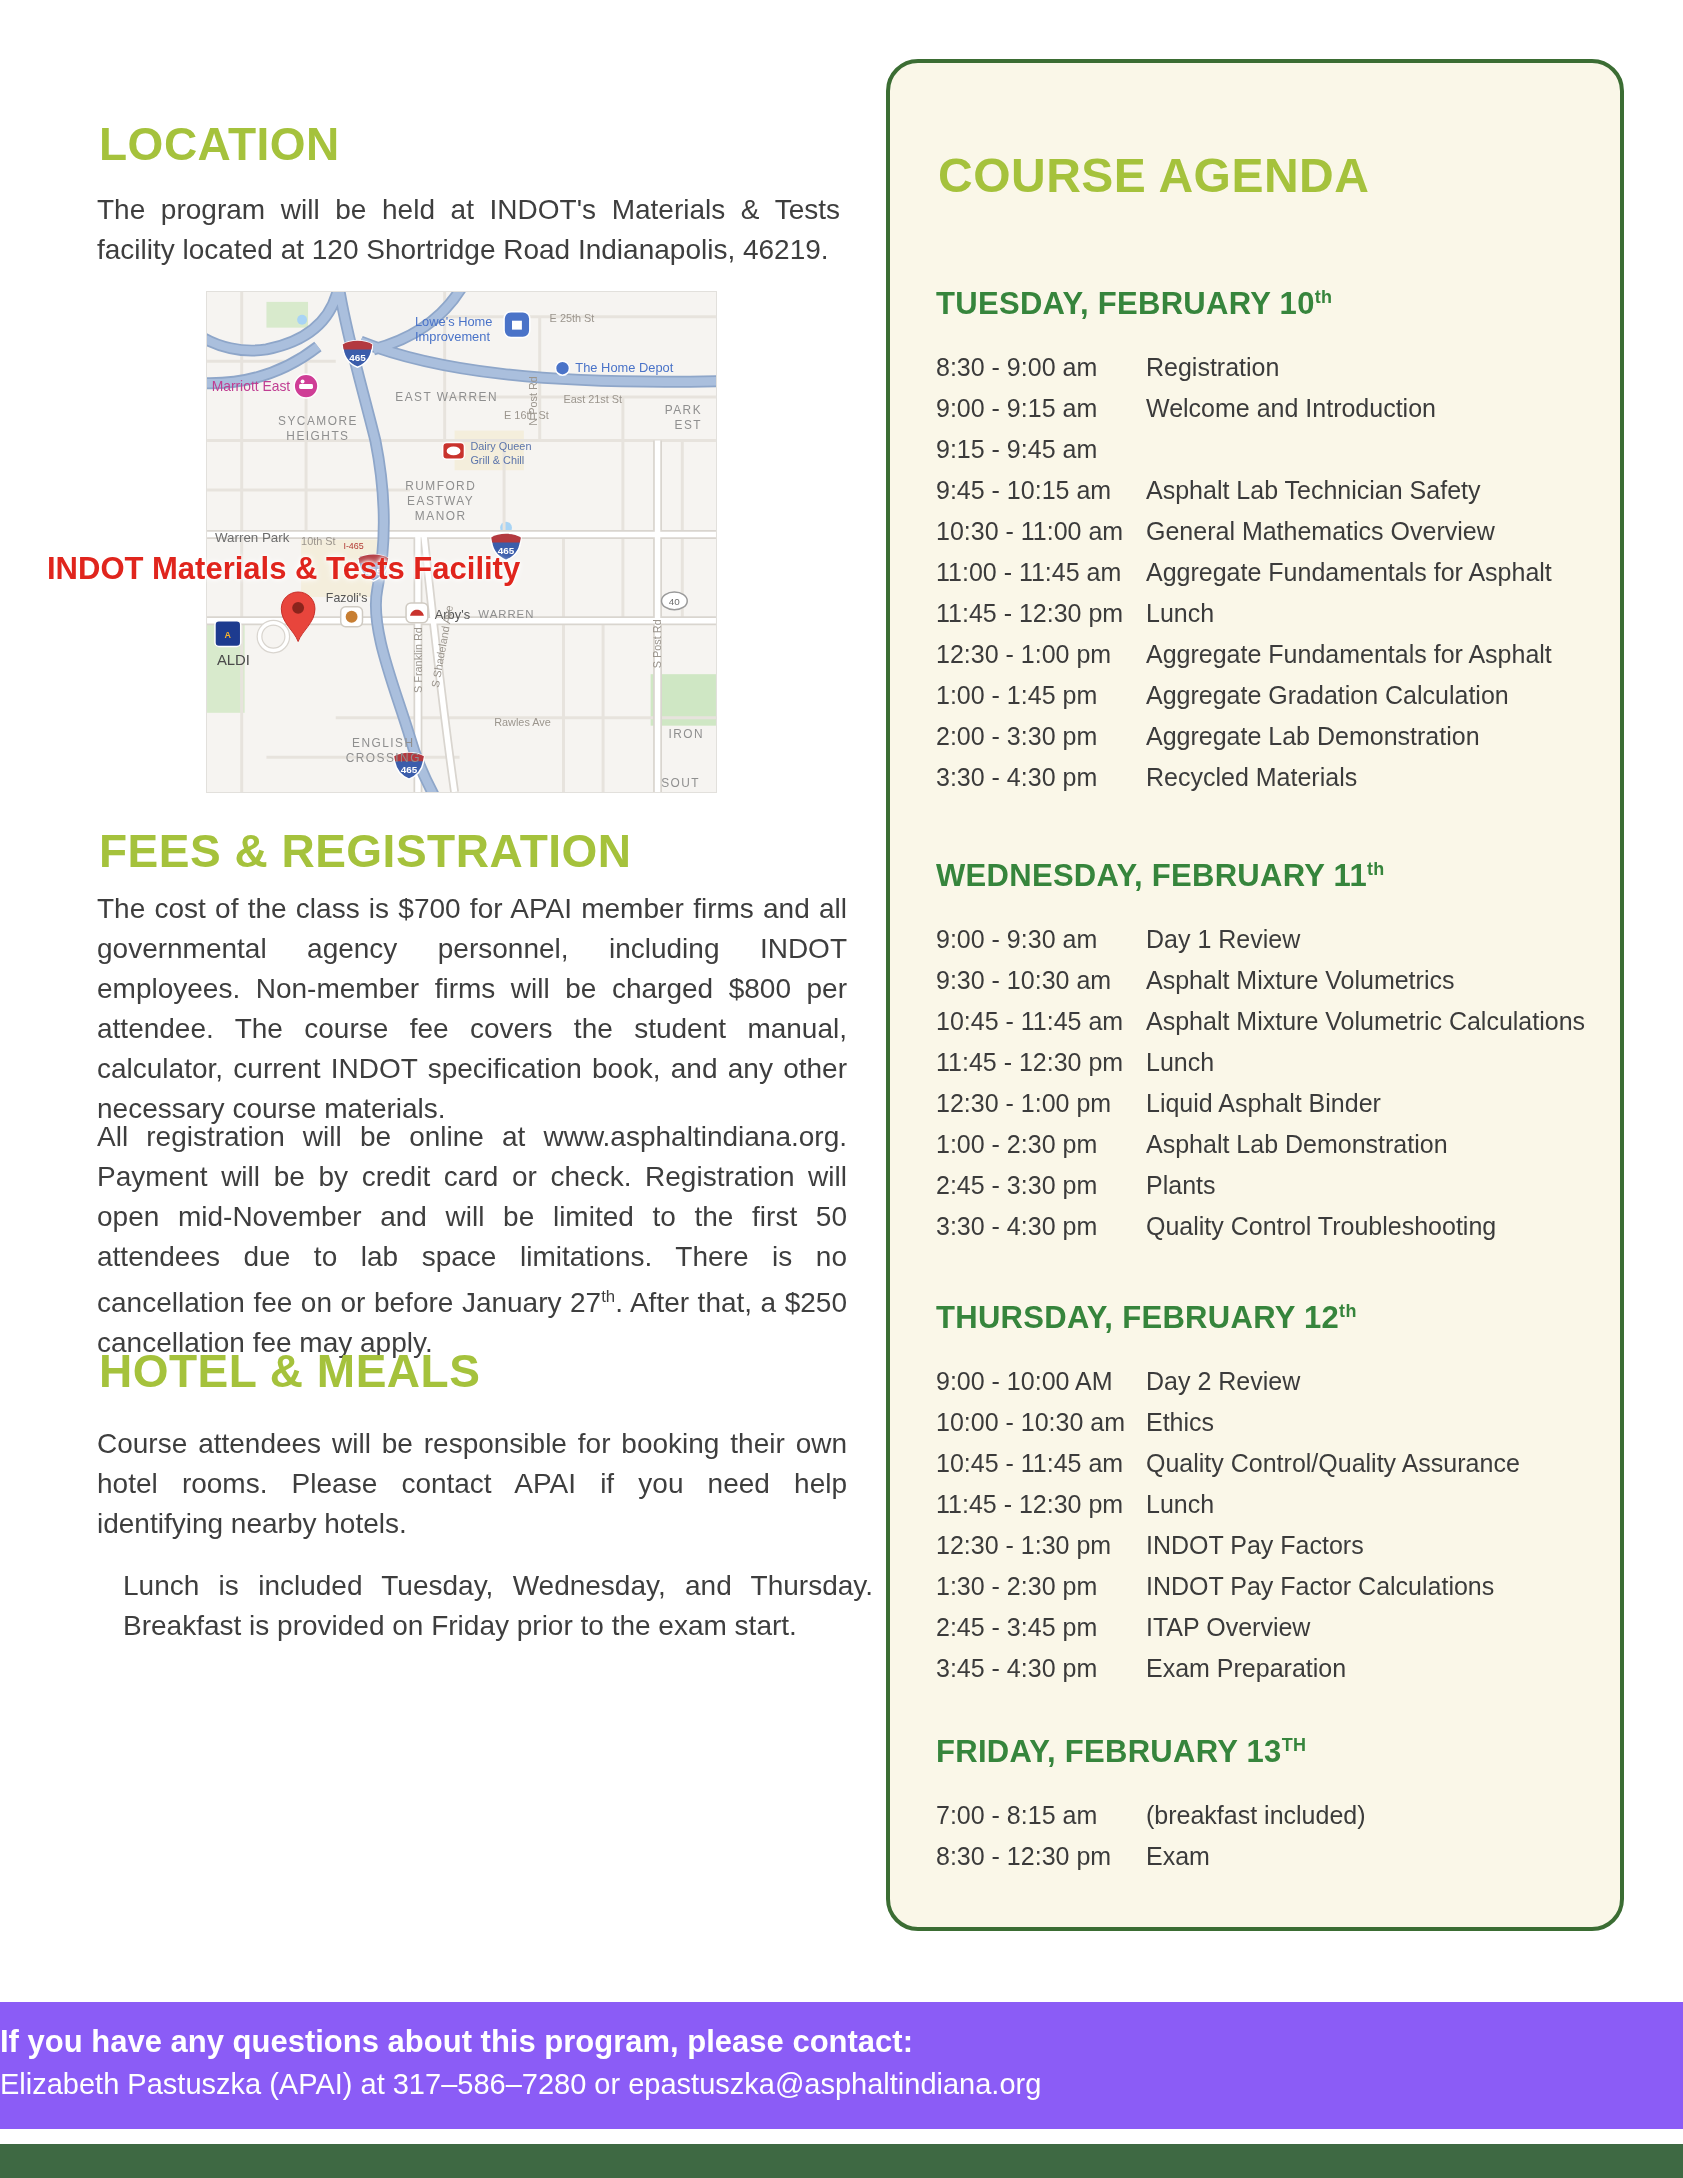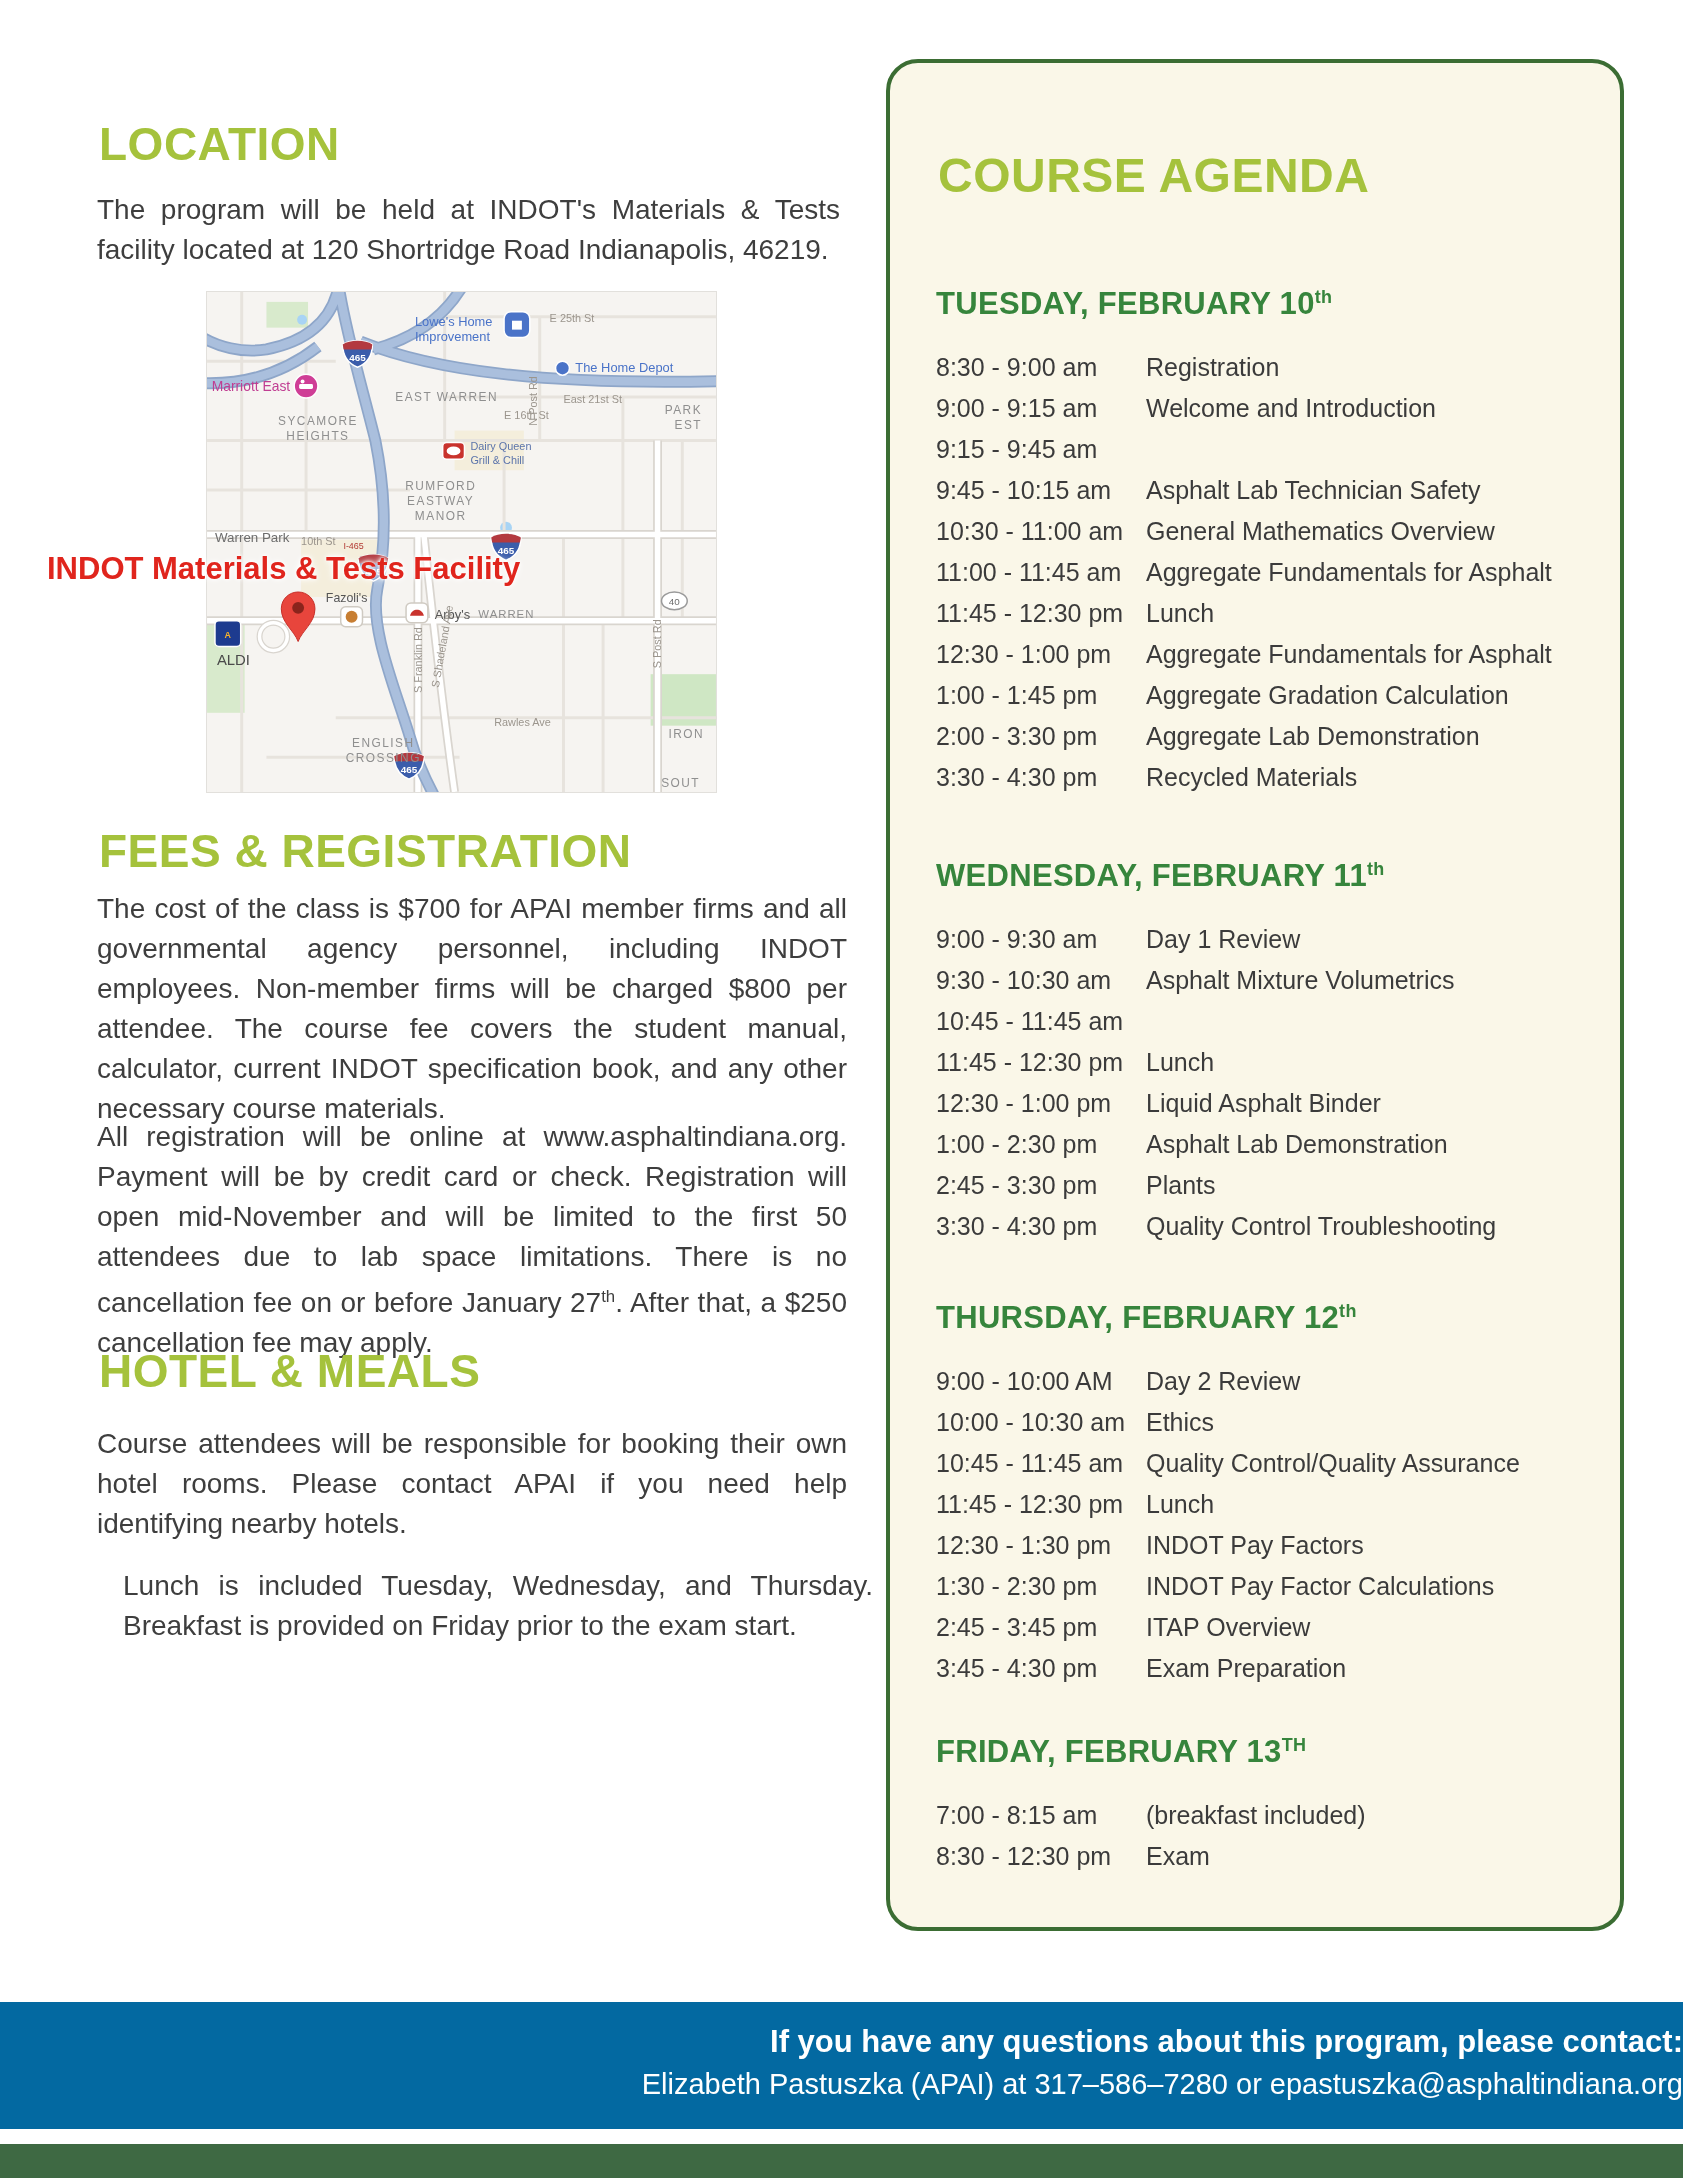--- a/index.html
+++ b/index.html
@@ -28,21 +28,21 @@
   #agenda-heading{position:absolute;left:48px;top:85px;margin:0;font-size:48px;font-weight:bold;color:#a5c23c;letter-spacing:0.5px;}
   .day{position:absolute;left:46px;right:26px;}
   .day h3{margin:0 0 25px 0;font-size:31px;line-height:36px;font-weight:bold;color:#36853c;letter-spacing:0.3px;}
   .day h3 sup{font-size:58%;vertical-align:super;}
   .row{display:flex;font-size:25px;line-height:41px;color:#3b3b3b;white-space:nowrap;}
   .row .time{width:210px;flex:none;}
   .row .act{flex:1;}
   .act2line{line-height:41px;}
 
   
-  #footer-band{position:absolute;left:0;top:2002px;width:1683px;height:127px;background:#0369a1;color:#ffffff;text-align:right;}
+  #footer-band{position:absolute;left:0;top:2002px;width:1683px;height:127px;background:#8b5cf6;color:#ffffff;text-align:left;}
   #footer-line1{margin:0;padding-top:22px;font-size:31px;font-weight:bold;}
   #footer-line2{margin:8px 0 0 0;font-size:29px;font-weight:normal;}
   #footer-strip{position:absolute;left:0;top:2144px;width:1683px;height:34px;background:#3e6943;}
 
   
   text{font-family:"Liberation Sans", sans-serif;}
   .area-lbl{font-size:12px;letter-spacing:1.5px;fill:#8f8f8f;}
   .street-lbl{font-size:11px;fill:#9b958d;}
   .poi-lbl{font-size:13px;fill:#4a73c8;}
 </style>
@@ -231,20 +231,21 @@
     <div class="row">
         <span class="time">9:00 - 9:30 am</span>
         <span class="act">Day 1 Review</span>
       </div>
     <div class="row">
         <span class="time">9:30 - 10:30 am</span>
         <span class="act">Asphalt Mixture Volumetrics</span>
       </div>
     <div class="row">
         <span class="time">10:45 - 11:45 am</span>
+        <span class="act">Asphalt Mixture Volumetric Calculations</span>
       </div>
     <div class="row">
         <span class="time">11:45 - 12:30 pm</span>
         <span class="act">Lunch</span>
       </div>
     <div class="row">
         <span class="time">12:30 - 1:00 pm</span>
         <span class="act">Liquid Asphalt Binder</span>
       </div>
     <div class="row">

